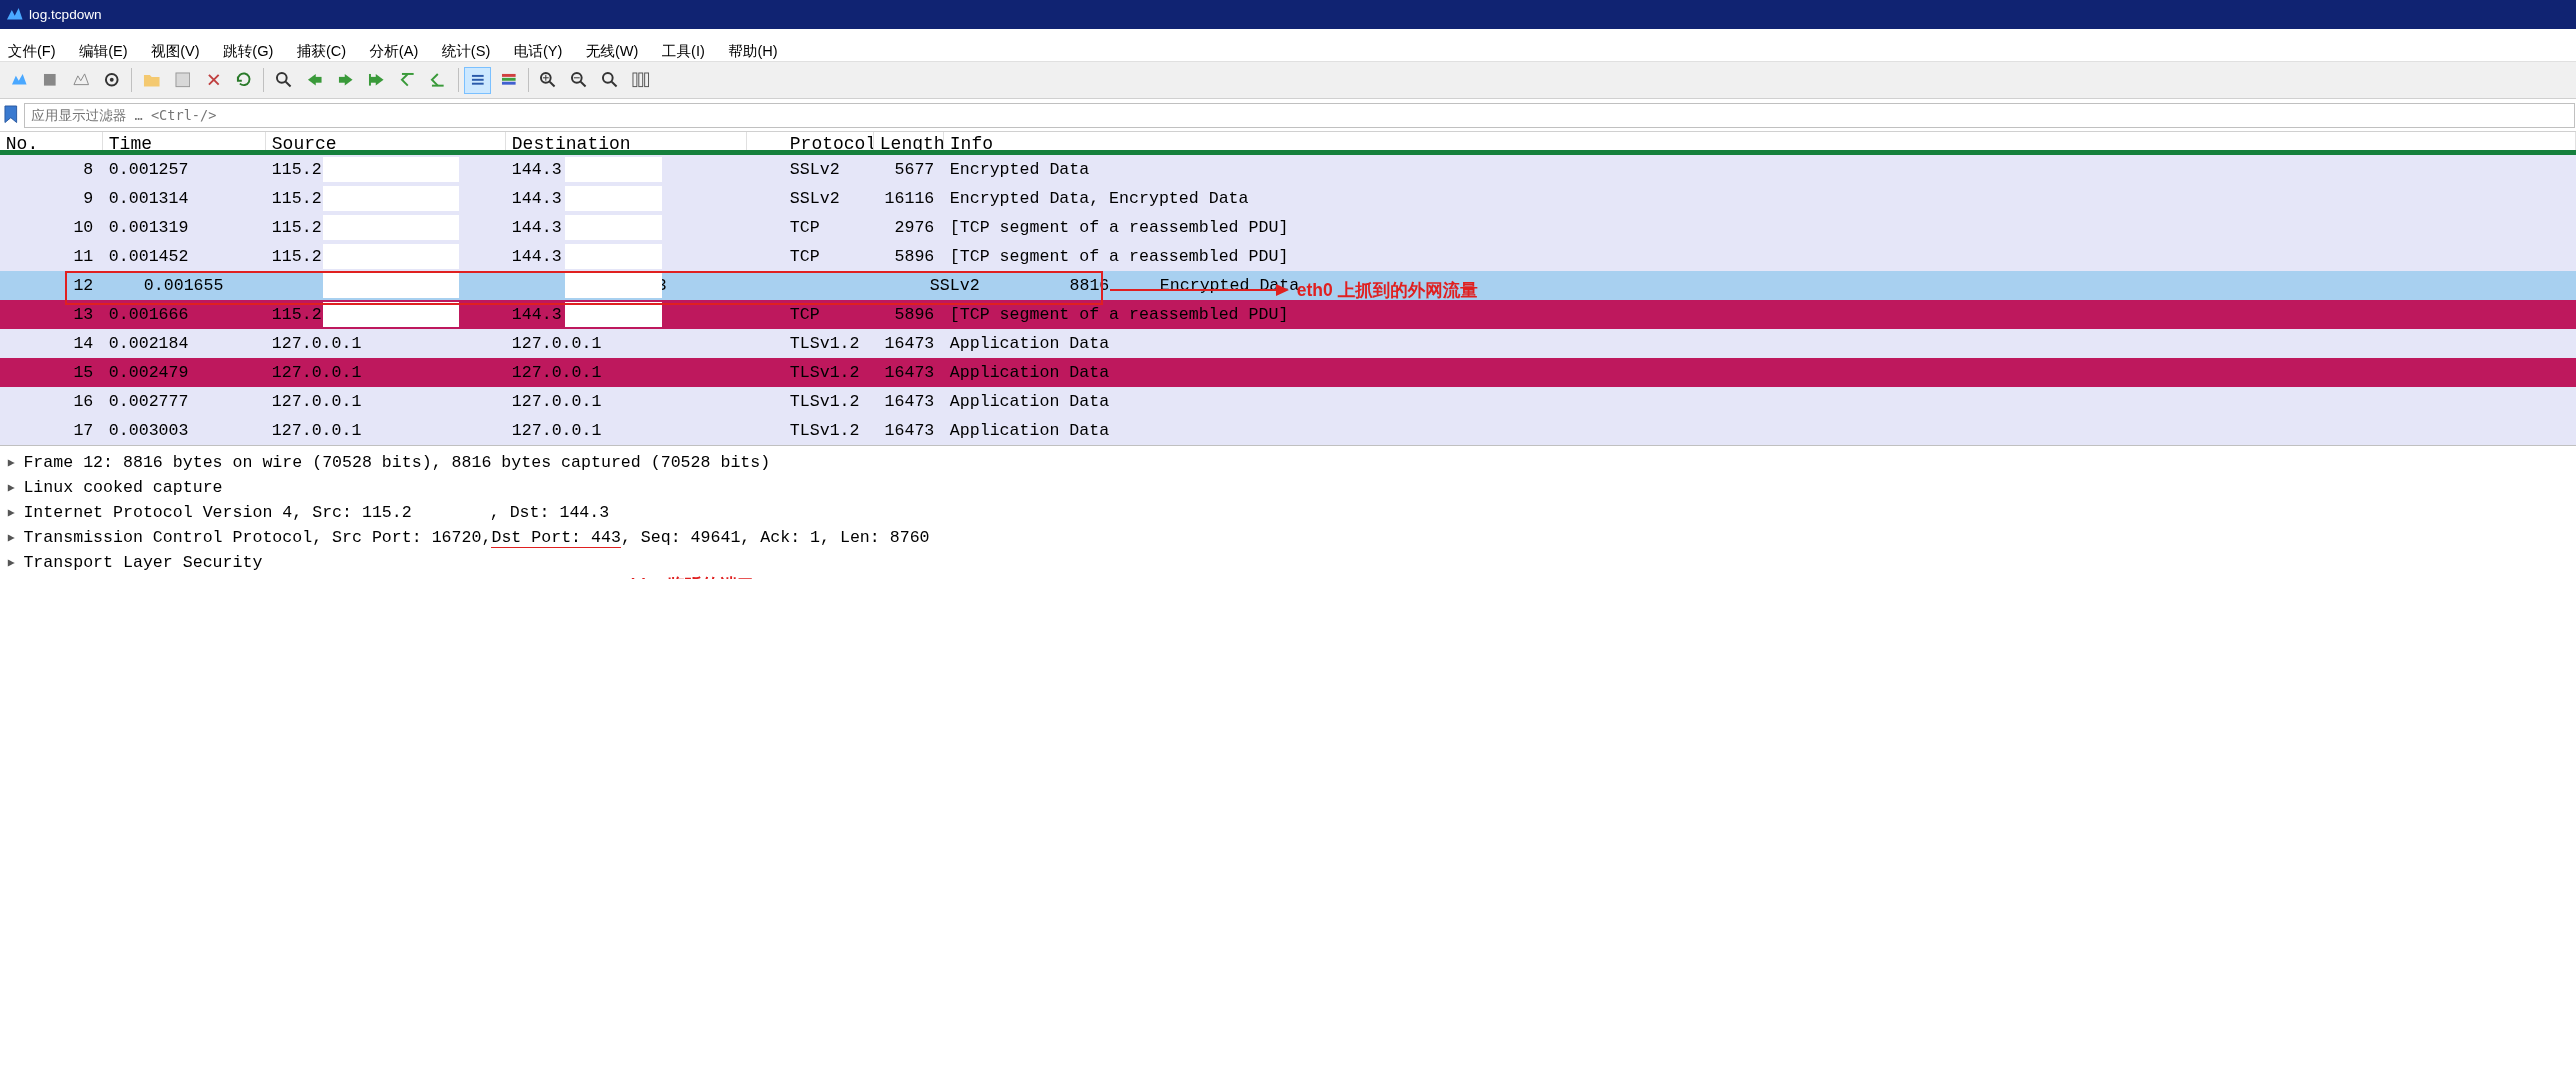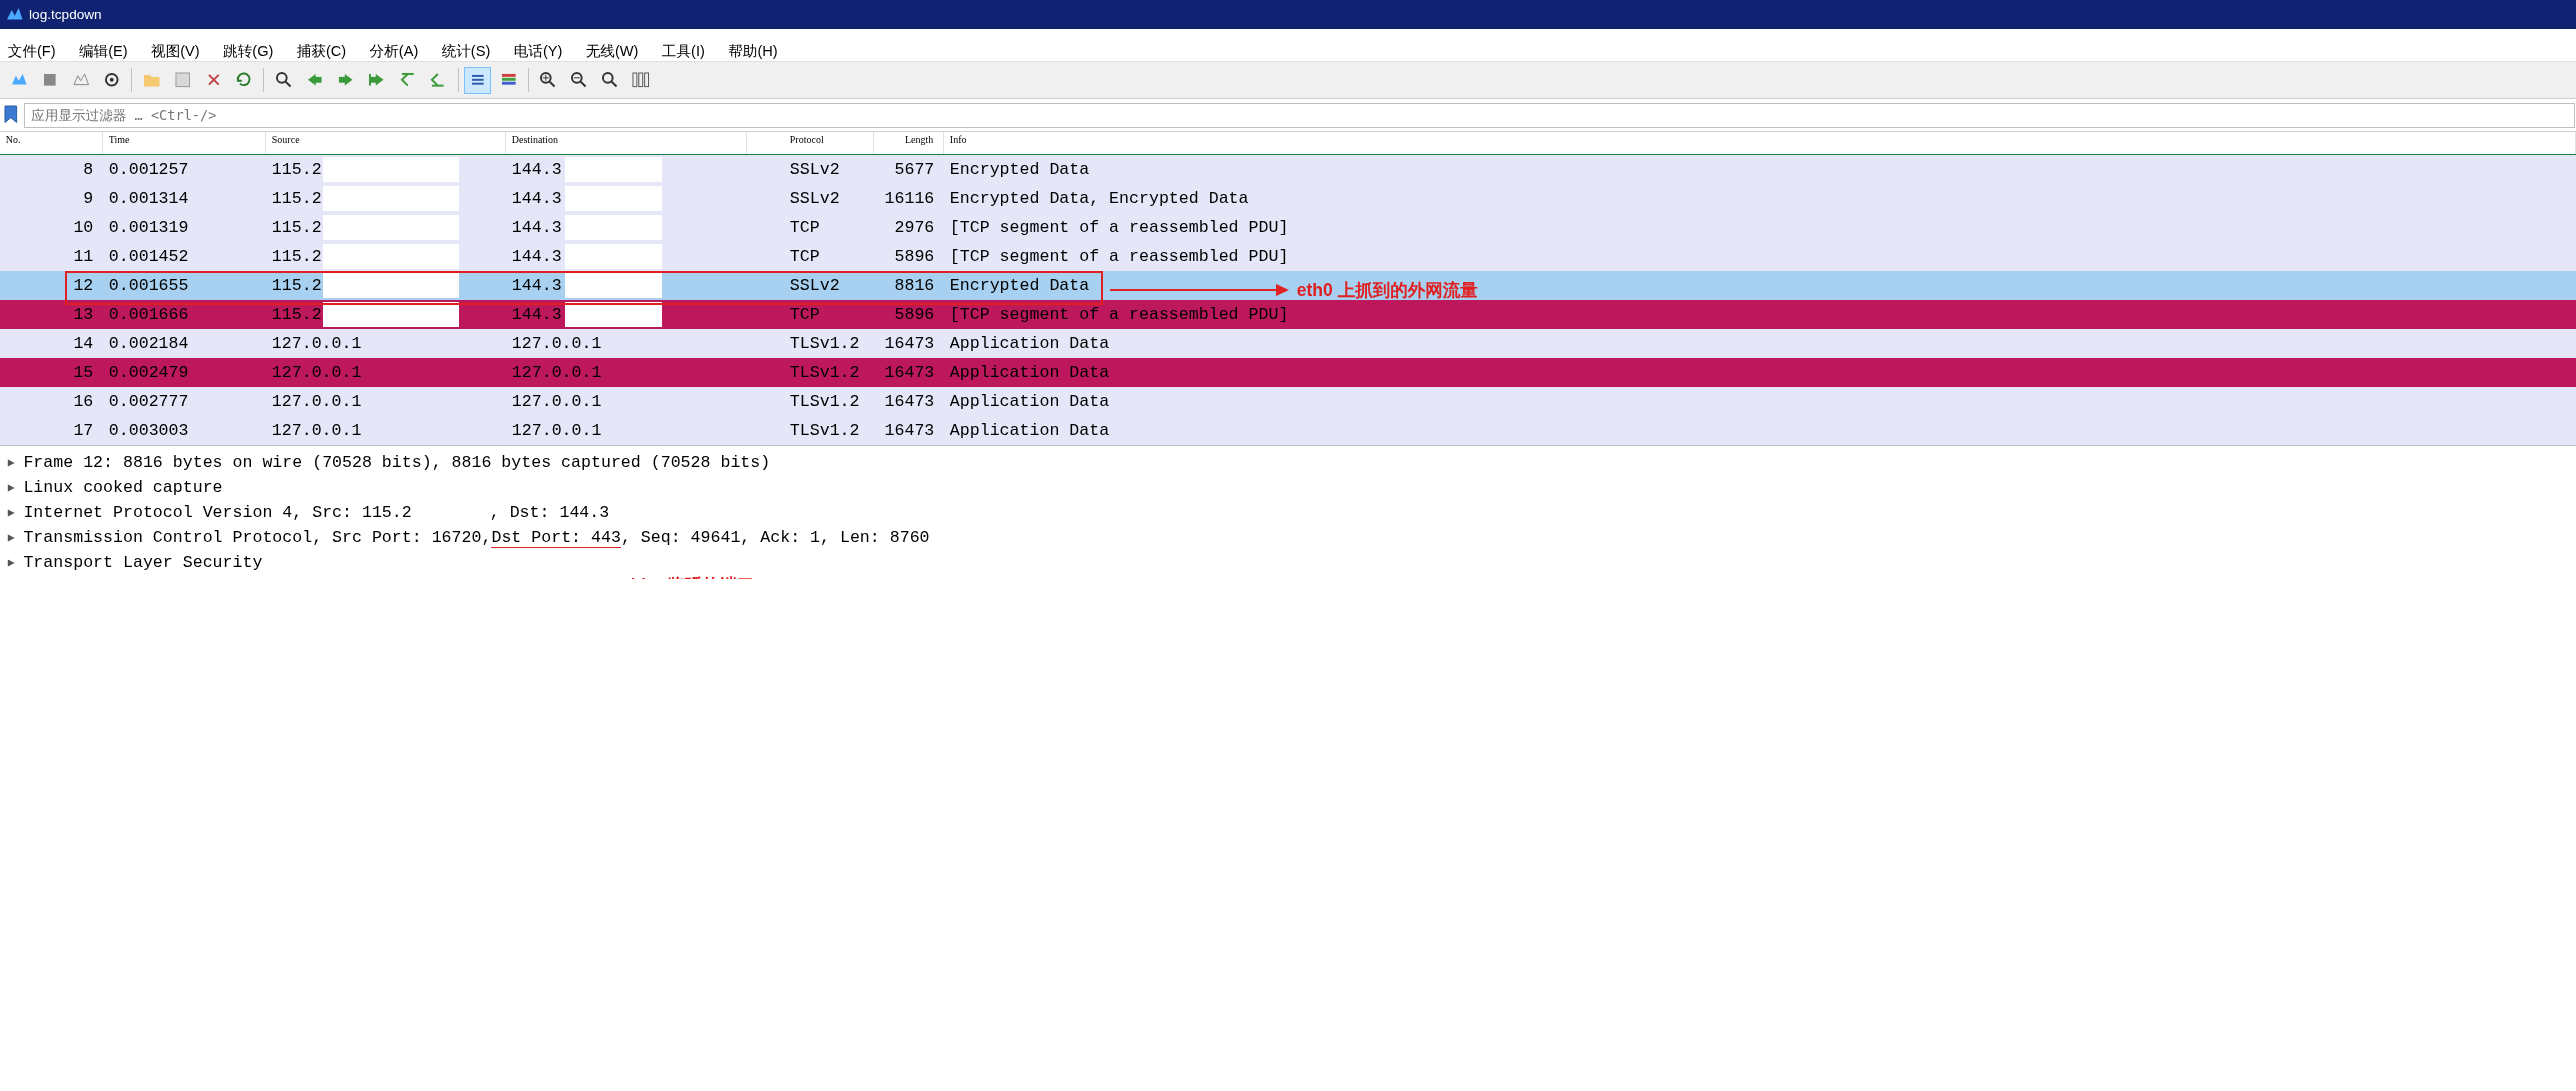--- a/index.html
+++ b/index.html
@@ -15,37 +15,37 @@
 .toolbar { background: #f0f0f0; height: 37px; display: flex; align-items: center; padding: 0 5.8px; gap: 3.9px; border-bottom: 1px solid #d0d0d0; }
 .toolbar .tb-btn { width: 27px; height: 27px; display: flex; align-items: center; justify-content: center; border: 1px solid transparent; cursor: pointer; }
 .toolbar .tb-sep { width: 1px; height: 23.4px; background: #c0c0c0; margin: 0 1.9px; }
 .toolbar .tb-btn.active { background: #cce8ff; border-color: #7ac0ff; }
 
 .filterbar { background: #fff; height: 33px; display: flex; align-items: center; padding: 0 1px; border-bottom: 1px solid #d0d0d0; }
 .filterbar .bookmark { width: 19.5px; height: 23.4px; margin-right: 3.9px; display:flex; align-items:center; justify-content:center; }
 .filterbar input { flex: 1; height: 25px; border: 1px solid #c0c0c0; padding: 0 5.8px; font-family: "SimSun", monospace; font-size: 13.6px; color: #999; }
 
 .packet-list { position: relative; }
-.packet-header { display: flex; background: #fff; border-bottom: 1px solid #15803d; height: 23.4px; font-family: Liberation Serif, serif; font-size: 10px; }
+.packet-header { display: flex; background: #fff; border-bottom: 5px solid #15803d; height: 23.4px; font-family: Liberation Mono, monospace; font-size: 18px; }
 .packet-header .col { border-right: 1px solid #e0e0e0; padding: 1.9px 5.8px; overflow: hidden; white-space: nowrap; }
 .col-no { width: 103px; text-align: left; }
 .col-time { width: 163px; }
 .col-src { width: 240px; }
 .col-dst { width: 241px; }
 .col-proto { width: 90px; margin-left: 37px; }
 .col-len { width: 70px; text-align: right; padding-right: 9.7px !important; }
 .col-info { flex: 1; }
 
 .packet-row { display: flex; height: 29px; font-family: "Consolas", "Courier New", monospace; font-size: 16.6px; align-items: center; position: relative; }
 .packet-row .cell { padding: 1.9px 5.8px; overflow: hidden; white-space: nowrap; }
 .packet-row .cell.col-no { text-align: right; padding-right: 9.7px; }
 .packet-row .cell.col-len { text-align: right; padding-right: 9.7px; }
 .packet-row.bg-lavender { background: #e5e6f8; }
 .packet-row.bg-white { background: #be185d; }
-.packet-row.selected { background: #a8d0f0; }
+.packet-row.selected { background: #a8d0f0; gap: 35px; }
 
 .row-mask { position: absolute; background: #fff; height: 25px; top: 1.9px; }
 .mask-src { left: 323px; width: 136px; }
 .mask-dst { left: 565px; width: 97px; }
 
 .highlight-box { position: absolute; border: 2.9px solid #e02020; pointer-events: none; }
 
 .annotation { position: absolute; color: #e02020; font-weight: bold; font-size: 17.5px; pointer-events: none; display: flex; align-items: center; }
 .annotation .arrow-line { height: 2.9px; background: #e02020; width: 166px; position: relative; }
 .annotation .arrow-head { width: 0; height: 0; border-top: 6.8px solid transparent; border-bottom: 6.8px solid transparent; border-left: 13.6px solid #e02020; }

